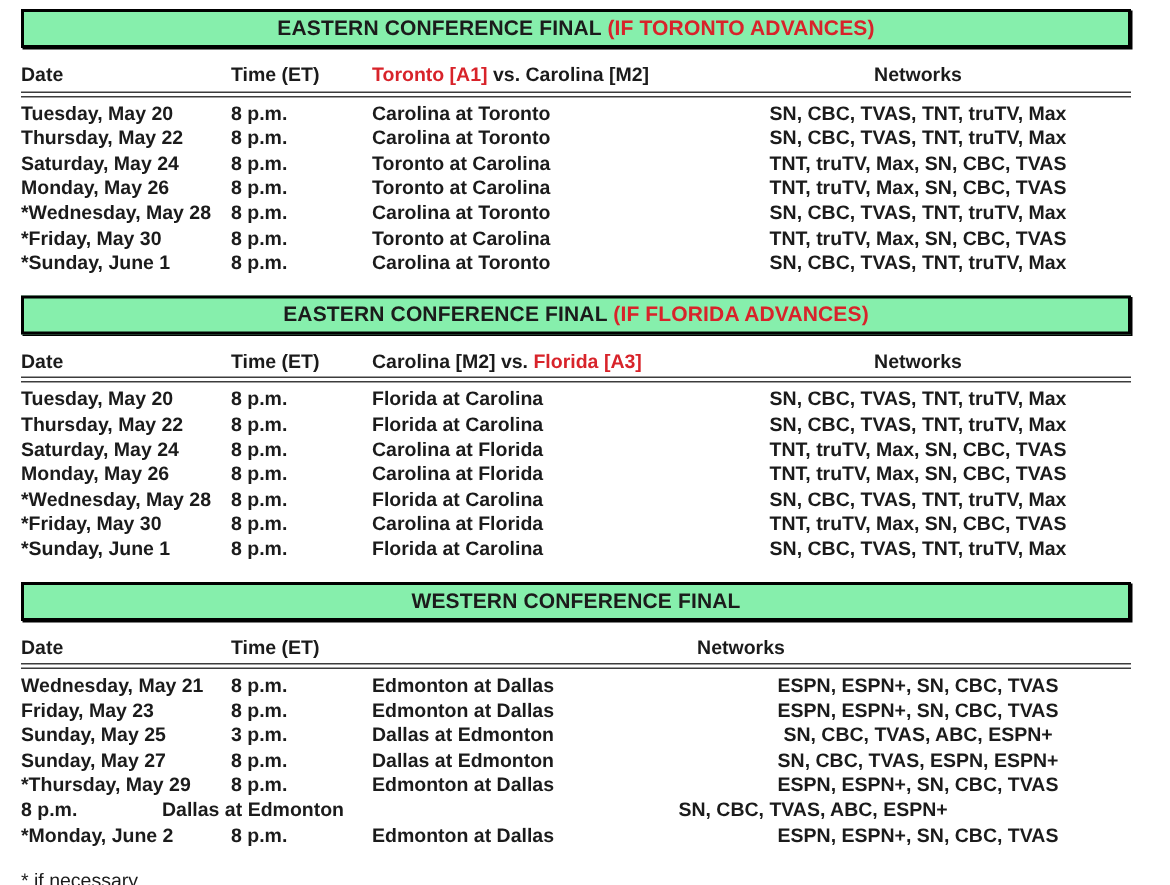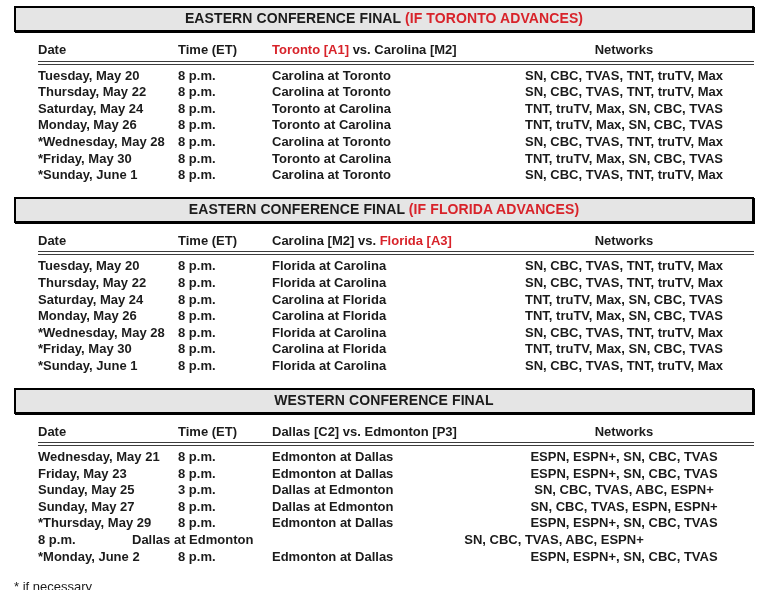--- a/index.html
+++ b/index.html
@@ -11,31 +11,31 @@
     overflow: hidden;
   }
   .page { padding: 6px 26px 0 14px; }
 
   .title-box {
     border: 2px solid #000;
     box-shadow: 1px 1px 0 #000;
     text-align: center;
     padding: 2px 0 4px 0;
     margin-bottom: 10px;
-    background: #e5e5e5;
+    background: #86efac;
   }
   .section-title {
     font-size: 14px;
     font-weight: 700;
     letter-spacing: 0.1px;
     white-space: nowrap;
   }
   .red { color: var(--accent-red, #d8232a); }
 
-  .tbl { margin-bottom: 13px; margin-left: 24px; }
+  .tbl { margin-bottom: 13px; }
   .trow { display: flex; line-height: 16.6px; font-weight: bold; }
   .thead {
     font-weight: 700;
     border-bottom: 4px double #3c3c3c;
     padding-bottom: 2px;
     margin-bottom: 3px;
   }
   .c-date  { width: 140px; white-space: nowrap; }
   .c-time  { width: 80px; text-align: left; white-space: nowrap; }
   .c-match { width: 236px; padding-left: 14px; box-sizing: border-box; white-space: nowrap; }
@@ -177,21 +177,20 @@
   </section>
 
   <section class="sched-section">
     <div class="title-box">
       <span class="section-title"><span>WESTERN CONFERENCE FINAL</span></span>
     </div>
     <div class="tbl">
       <div class="trow thead">
         <div class="c-date">Date</div>
         <div class="c-time">Time (ET)</div>
-        <div class="c-match"><span>Dallas [C2] vs. Edmonton [P3]</span></div>
         <div class="c-nets">Networks</div>
       </div>
       <div>
   <div class="trow">
     <div class="c-date">Wednesday, May 21</div>
     <div class="c-time">8 p.m.</div>
     <div class="c-match">Edmonton at Dallas</div>
     <div class="c-nets">ESPN, ESPN+, SN, CBC, TVAS</div>
   </div>
 

